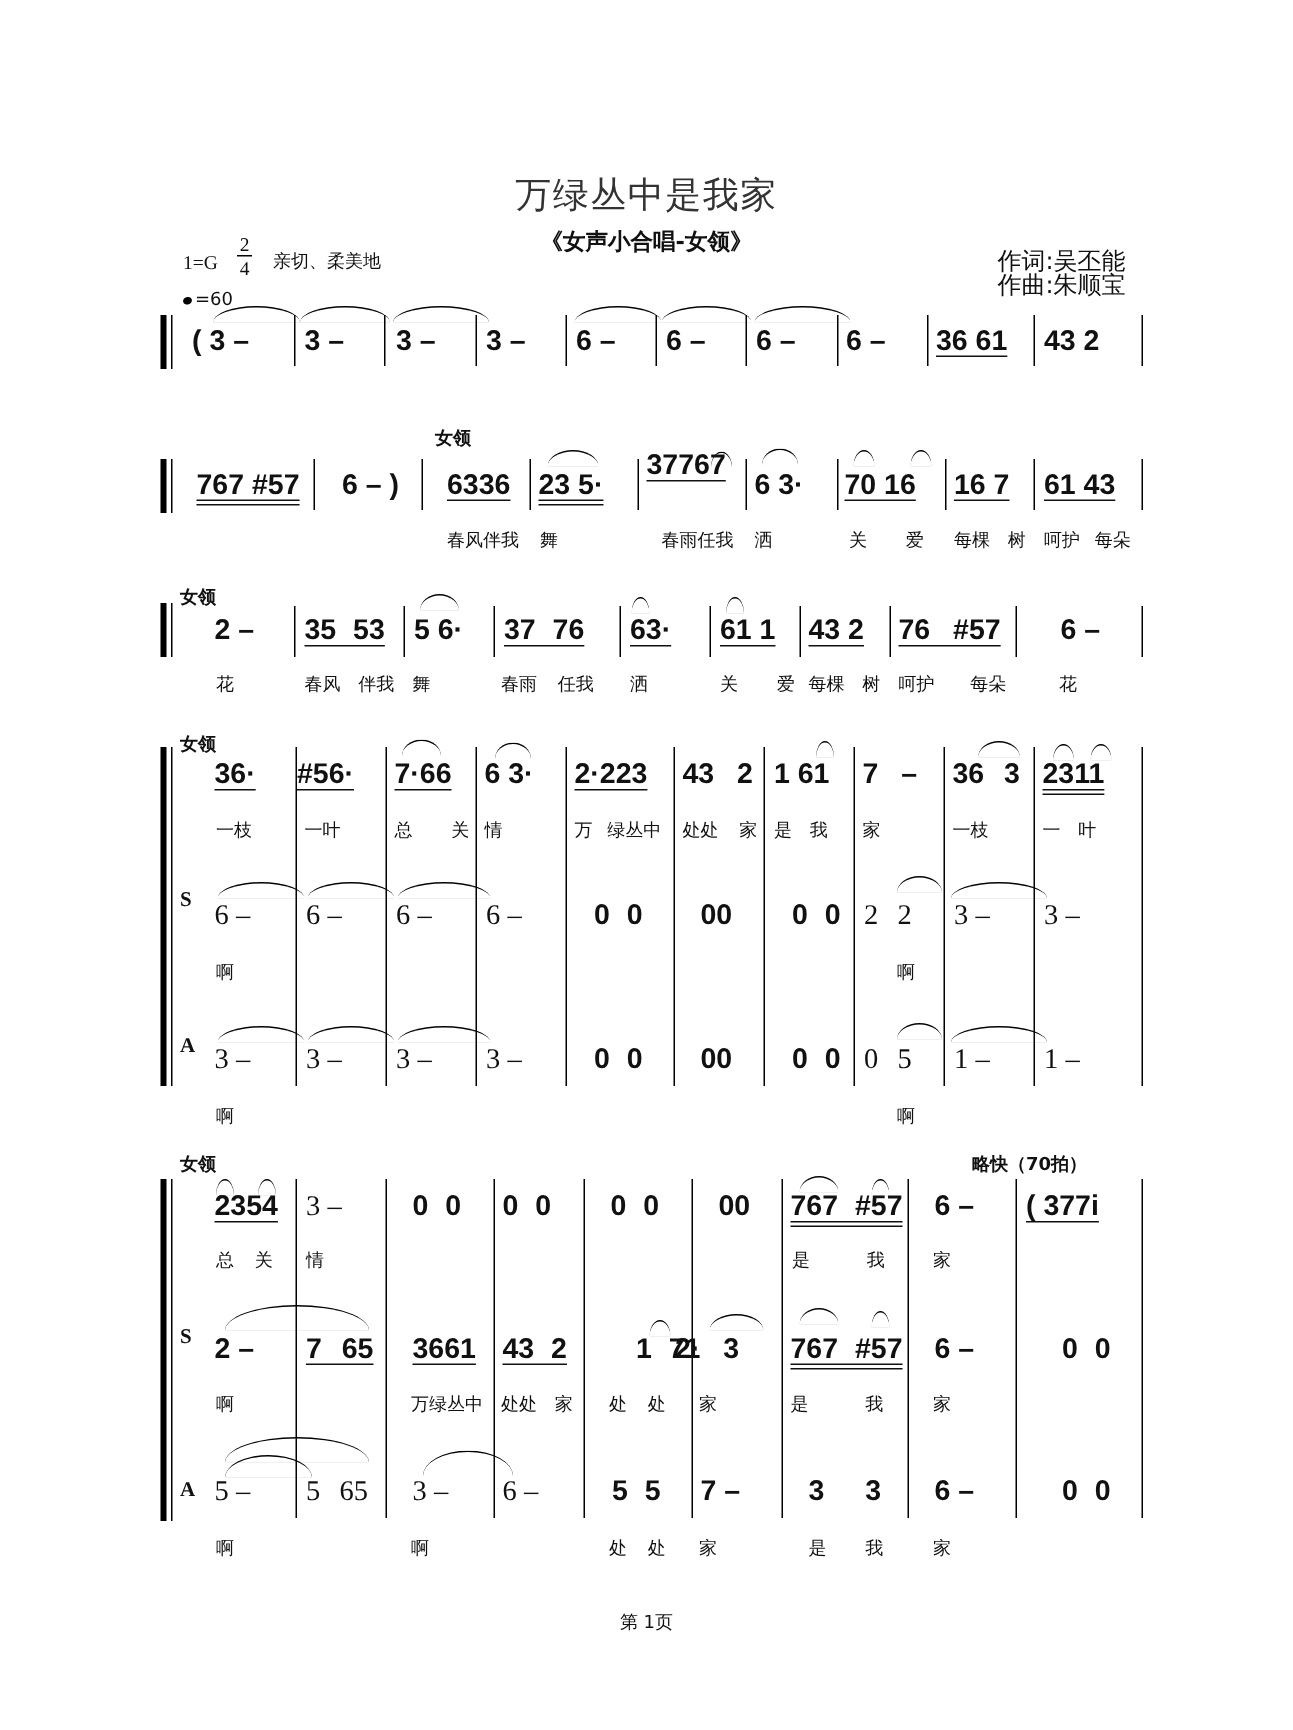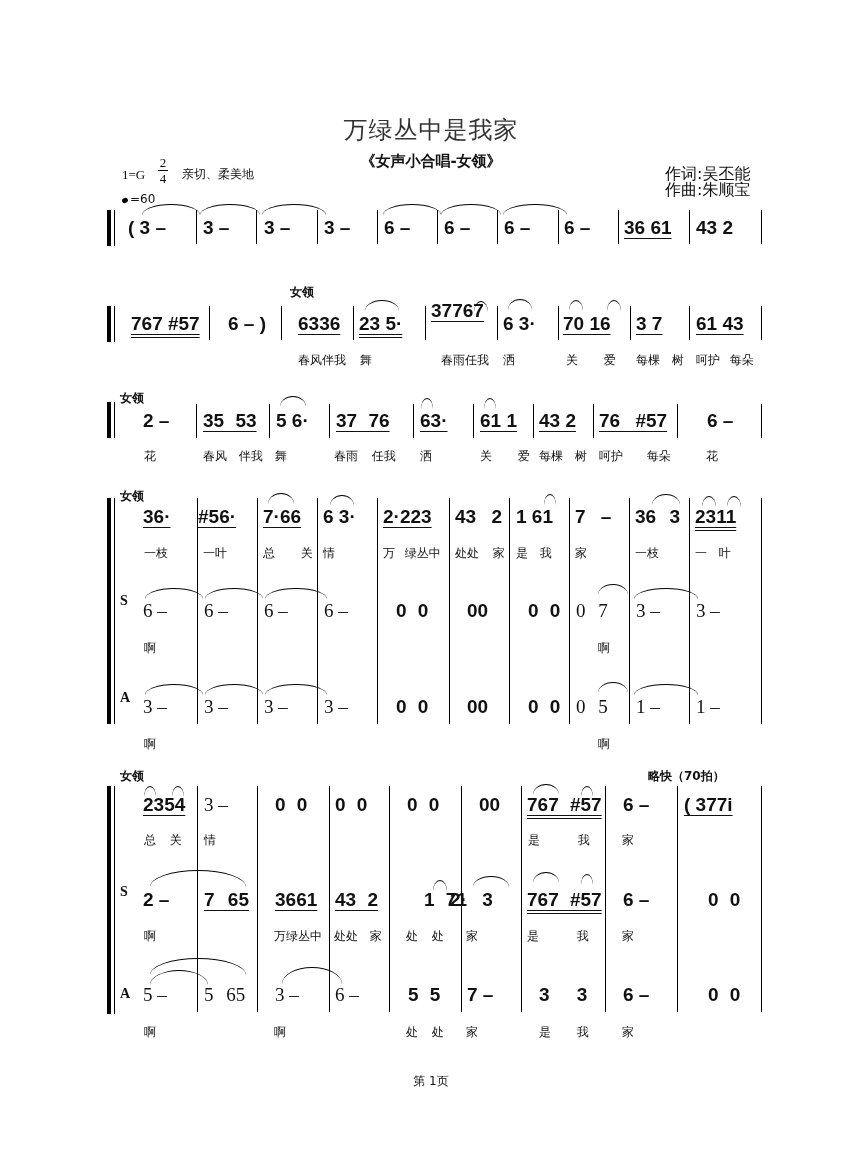--- a/index.html
+++ b/index.html
@@ -93,21 +93,21 @@
   <div class="abs slur" style="left:508px;top:299px;width:24px"></div>
   <div class="abs slur" style="left:569px;top:300px;width:14px"></div>
   <div class="abs slur" style="left:607px;top:300px;width:14px"></div>
   <div class="abs note dul" style="left:131px;top:313px">767 #57</div>
   <div class="abs note" style="left:228px;top:313px">6 – )</div>
   <div class="abs note ul" style="left:298px;top:313px">6336</div>
   <div class="abs note dul" style="left:359px;top:313px">23 5·</div>
   <div class="abs note ul" style="left:431px;top:300px">37767</div>
   <div class="abs note" style="left:503px;top:313px">6 3·</div>
   <div class="abs note ul" style="left:563px;top:313px">70 16</div>
-  <div class="abs note ul" style="left:636px;top:313px">3 7</div>
+  <div class="abs note ul" style="left:636px;top:313px">16 7</div>
   <div class="abs note ul" style="left:696px;top:313px">61 43</div>
   <div class="abs lyric" style="left:298px;top:352px">春风伴我</div>
   <div class="abs lyric" style="left:360px;top:352px">舞</div>
   <div class="abs lyric" style="left:441px;top:352px">春雨任我</div>
   <div class="abs lyric" style="left:503px;top:352px">洒</div>
   <div class="abs lyric" style="left:566px;top:352px;word-spacing:22px">关 爱</div>
   <div class="abs lyric" style="left:636px;top:352px;word-spacing:8px">每棵 树</div>
   <div class="abs lyric" style="left:696px;top:352px;word-spacing:6px">呵护 每朵</div>
 </div>
 
@@ -194,21 +194,21 @@
   <div class="abs slur" style="left:265px;top:588px;width:62px"></div>
   <div class="abs slur" style="left:598px;top:584px;width:30px"></div>
   <div class="abs slur" style="left:634px;top:588px;width:64px"></div>
   <div class="abs note thin" style="left:143px;top:600px">6 –</div>
   <div class="abs note thin" style="left:204px;top:600px">6 –</div>
   <div class="abs note thin" style="left:264px;top:600px">6 –</div>
   <div class="abs note thin" style="left:324px;top:600px">6 –</div>
   <div class="abs note" style="left:396px;top:600px;word-spacing:6px">0 0</div>
   <div class="abs note" style="left:467px;top:600px">00</div>
   <div class="abs note" style="left:528px;top:600px;word-spacing:6px">0 0</div>
-  <div class="abs note thin" style="left:576px;top:600px;word-spacing:8px">0 7</div>
+  <div class="abs note thin" style="left:576px;top:600px;word-spacing:8px">2 2</div>
   <div class="abs note thin" style="left:636px;top:600px">3 –</div>
   <div class="abs note thin" style="left:696px;top:600px">3 –</div>
   <div class="abs lyric" style="left:144px;top:640px">啊</div>
   <div class="abs lyric" style="left:598px;top:640px">啊</div>
 
   <div class="abs voice" style="left:120px;top:690px">A</div>
   <div class="abs slur" style="left:145px;top:684px;width:58px"></div>
   <div class="abs slur" style="left:205px;top:684px;width:58px"></div>
   <div class="abs slur" style="left:265px;top:684px;width:62px"></div>
   <div class="abs slur" style="left:598px;top:682px;width:30px"></div>

